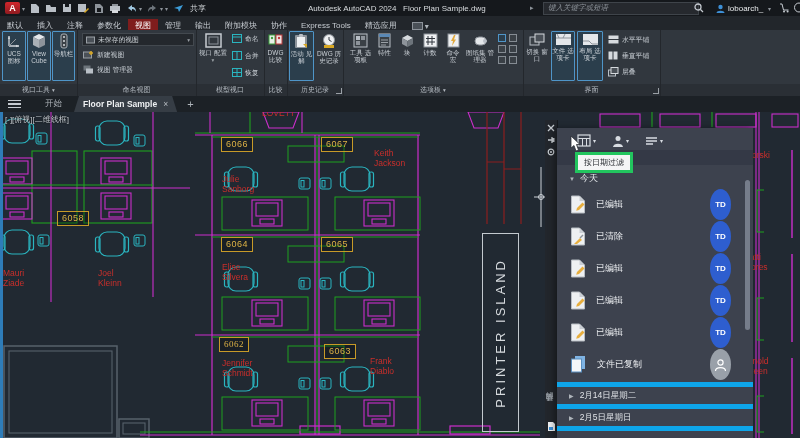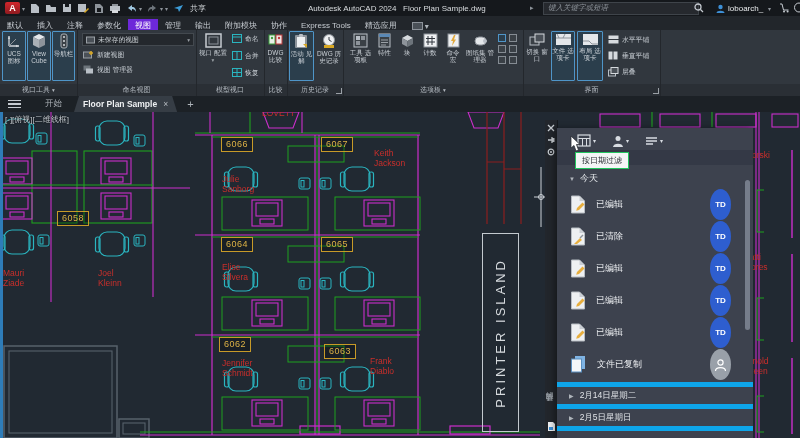--- a/index.html
+++ b/index.html
@@ -17,21 +17,21 @@
   .tb-title{position:absolute;left:308px;color:#d9dcdf;}
   .tb-doc{position:absolute;left:403px;color:#d9dcdf;}
   .tb-exp{position:absolute;left:530px;color:#8d939a;font-size:7px;}
   .searchbox{position:absolute;left:543px;width:146px;height:11px;background:#26292e;border:1px solid #3f444a;
              display:flex;align-items:center;padding:0 4px;color:#8d939a;font-size:7.5px;font-style:italic;}
   .tb-user{position:absolute;left:716px;display:flex;align-items:center;gap:3px;color:#e8eaec;}
 
   
   .rtabs{position:absolute;top:16px;left:0;right:0;height:20px;background:#22262b;display:flex;align-items:center;font-size:8px;color:#c6cbd1;}
   .rtab{padding:0 7px;height:14px;line-height:14px;}
-  .rtab.active{background:#6d28d9;color:#fff;}
+  .rtab.active{background:#7f1d1d;color:#fff;}
   .rtab-btn{margin-left:8px;display:flex;align-items:center;gap:2px;color:#aeb4ba;}
 
   
   .ribbon{position:absolute;top:30px;left:0;right:0;height:54px;background:#31373e;}
   .plabels{position:absolute;top:84px;left:0;right:0;height:12px;background:#2a2f35;}
   .rpanel{position:absolute;top:0;bottom:0;border-right:1px solid #23272c;}
   .plab{position:absolute;top:0;height:12px;display:flex;align-items:center;justify-content:center;
         font-size:7px;color:#b3b9c0;border-right:1px solid #23272c;gap:2px;}
   .launch{position:absolute;right:1px;bottom:2px;width:5px;height:5px;border-right:1px solid #9aa0a6;border-bottom:1px solid #9aa0a6;}
   .bb{position:absolute;top:1px;height:50px;display:flex;flex-direction:column;align-items:center;gap:1px;padding-top:2px;
@@ -69,21 +69,21 @@
   
   .pstrip{position:absolute;left:545px;top:120px;width:12px;bottom:0;background:#22262c;border-right:1px solid #15181c;z-index:20;}
   .strip-ic{display:block;margin:4px auto 0 auto;}
   .strip-title{position:absolute;bottom:30px;left:0;width:12px;text-align:center;writing-mode:vertical-rl;transform:rotate(180deg);
                font-size:7.5px;color:#9aa1a8;letter-spacing:1px;}
   .apanel{position:absolute;left:557px;top:128px;width:196px;bottom:0;background:#3d424e;z-index:21;box-shadow:-3px 0 6px rgba(0,0,0,.35);}
   .ptoolbar{position:absolute;top:3px;left:0;right:0;height:19px;display:flex;align-items:center;gap:16px;padding-left:20px;color:#d8dce2;}
   .ptool{display:flex;align-items:center;gap:2px;}
   .subband{position:absolute;top:22px;left:0;right:0;height:15px;background:#343946;}
   .ptip{position:absolute;top:24px;left:18px;background:#f4f5f6;color:#24282d;font-size:8px;padding:2px 6px;
-        border:1px solid #22c55e;z-index:30;white-space:nowrap;}
+        border:3px solid #22c55e;z-index:30;white-space:nowrap;}
   .cursor{position:absolute;top:8px;left:13px;z-index:31;}
   .today{position:absolute;top:44px;left:12px;font-size:9px;color:#e8ebee;display:flex;gap:5px;align-items:center;justify-content:flex-end;}
   .caret-dn{font-size:6px;color:#aeb4ba;}
   .arows{position:absolute;top:60px;left:0;right:0;}
   .arow{height:32px;display:flex;align-items:center;padding:0 22px 0 13px;}
   .alabel{flex:1;font-size:9px;color:#eaecef;margin-left:10px;}
   .avatar{width:21px;height:31px;border-radius:50%;background:#2e5ecf;color:#fff;font-size:8px;font-weight:bold;
           display:flex;align-items:center;justify-content:center;flex:0 0 auto;}
   .avatar.gray{background:#99a0a9;}
   .drow{height:17px;border-top:5px solid #0ea5e9;display:flex;align-items:center;padding-left:12px;font-size:8.5px;color:#e2e5e9;gap:6px;}
@@ -581,21 +581,21 @@
     </svg>
 
     <div class="blue-strip"></div>
     <div class="vpc">[-][俯视][二维线框]</div>
 
     <div class="room" style="left:57px;top:99px;">6058</div>
     <div class="room" style="left:221px;top:25px;">6066</div>
     <div class="room" style="left:321px;top:25px;">6067</div>
     <div class="room" style="left:221px;top:125px;">6064</div>
     <div class="room" style="left:321px;top:125px;">6065</div>
-    <div class="room" style="left:219px;top:225px;">6062</div>
+    <div class="room" style="left:219px;top:225px;font-family:Liberation Serif, serif;">6062</div>
     <div class="room" style="left:324px;top:232px;">6063</div>
 
     <div class="pname" style="left:222px;top:62px;width:46px;">Julie Sanborg</div>
     <div class="pname" style="left:374px;top:36px;width:40px;">Keith Jackson</div>
     <div class="pname" style="left:222px;top:150px;width:36px;">Elise Silvera</div>
     <div class="pname" style="left:222px;top:246px;width:44px;">Jennifer Schmidt</div>
     <div class="pname" style="left:370px;top:244px;width:36px;">Frank Diablo</div>
     <div class="pname" style="left:3px;top:156px;width:34px;">Mauri Ziade</div>
     <div class="pname" style="left:98px;top:156px;width:36px;">Joel Kleinn</div>
     <div class="pname" style="left:736px;top:38px;width:62px;">Masorski</div>

